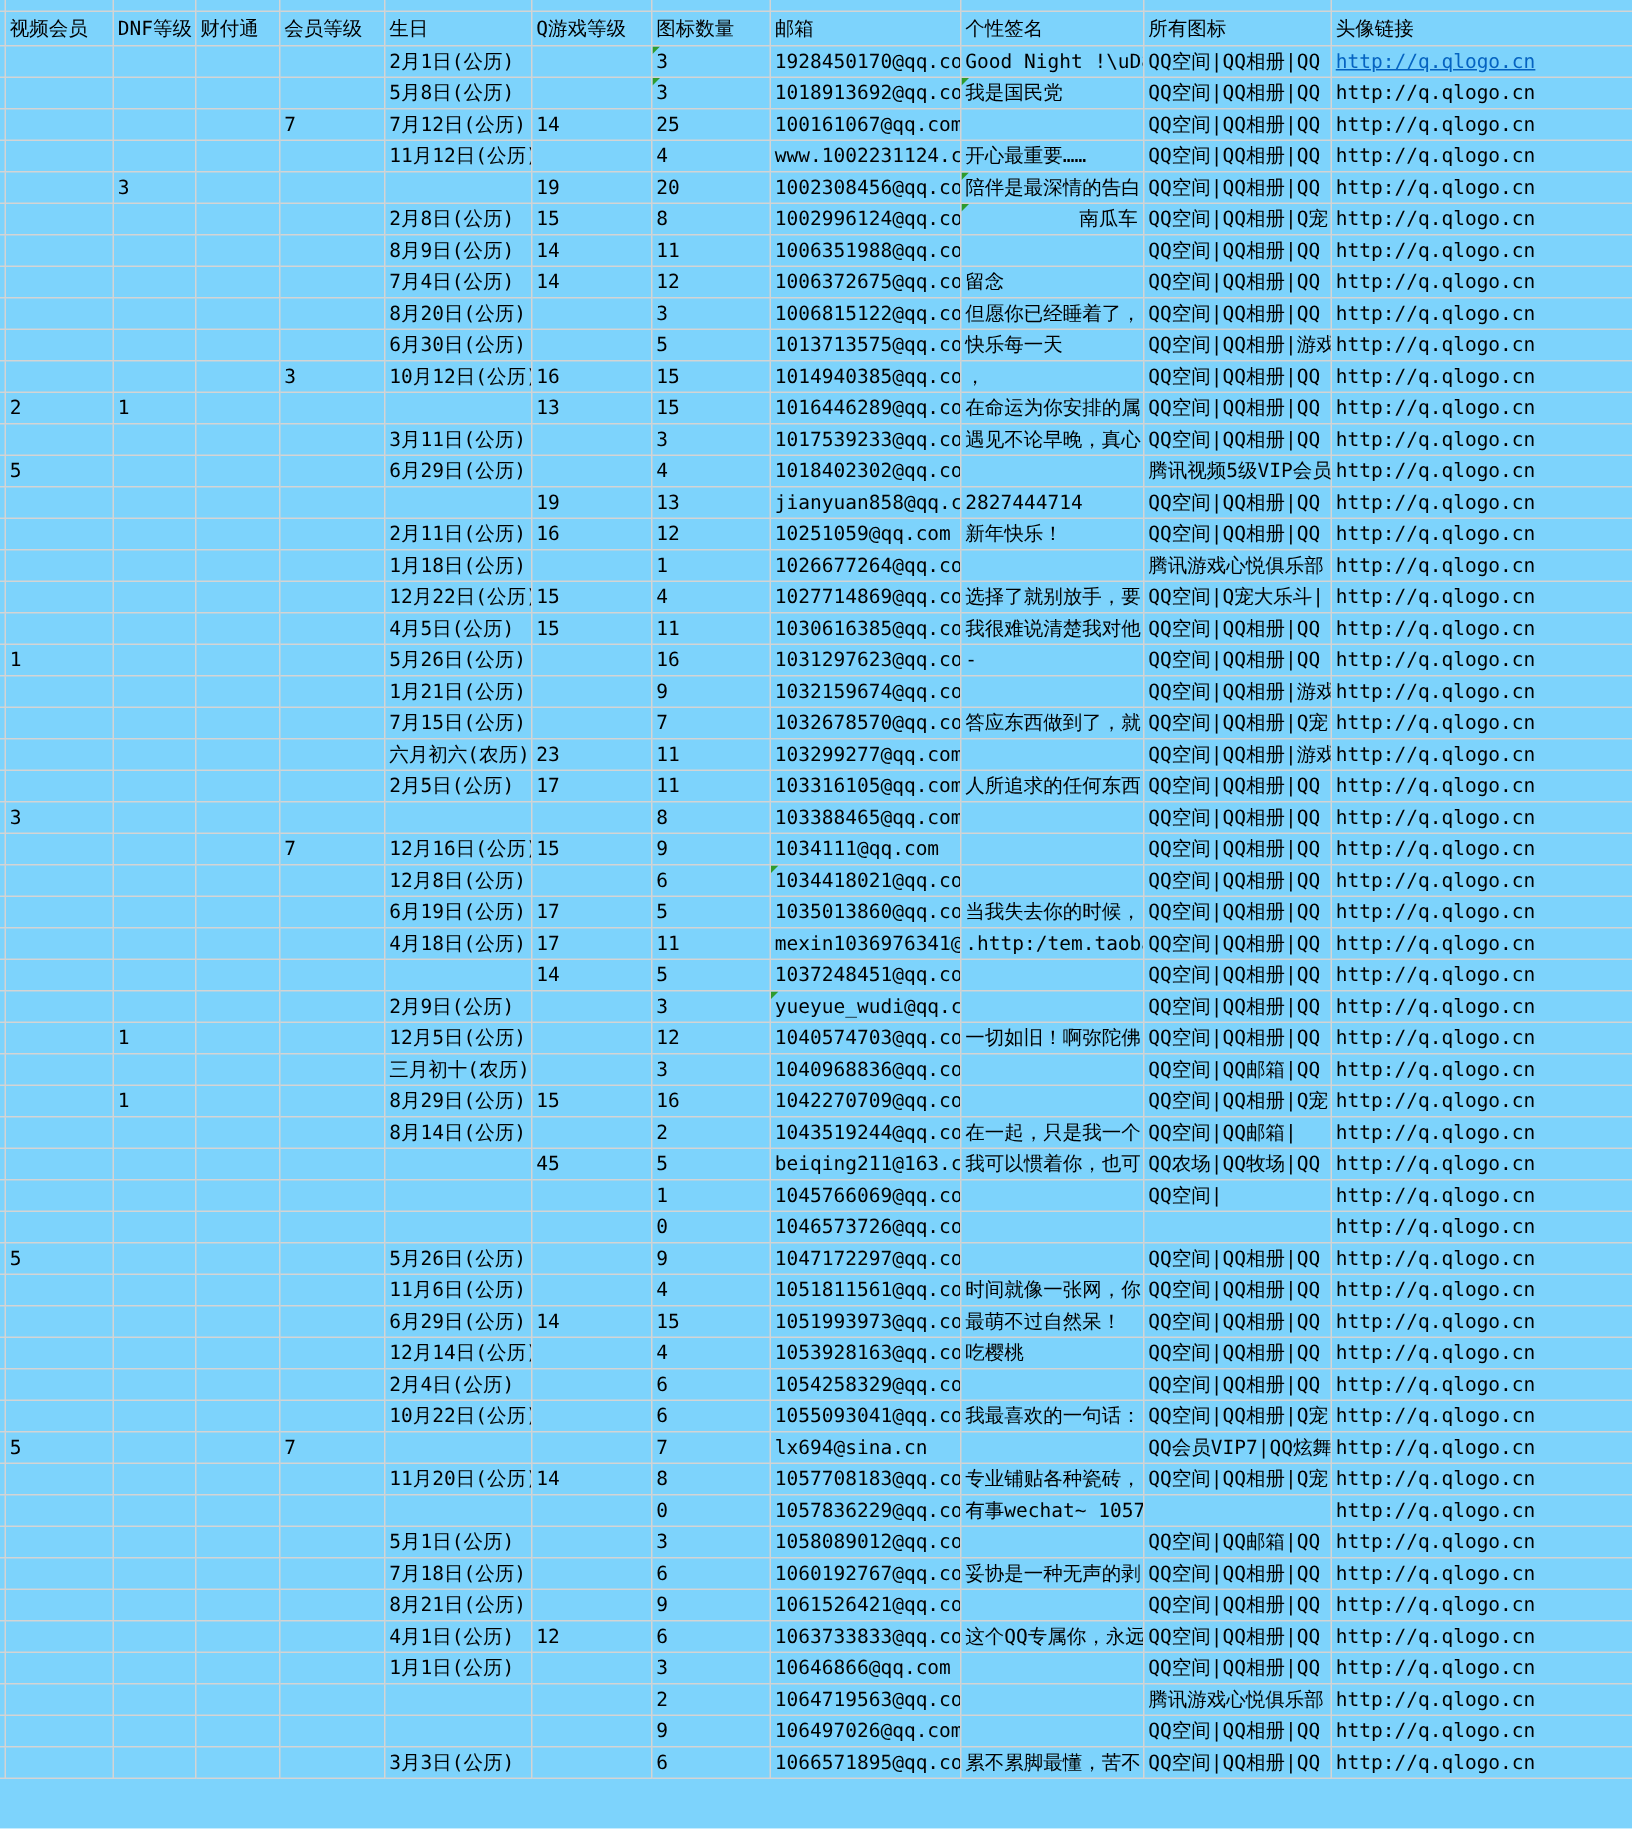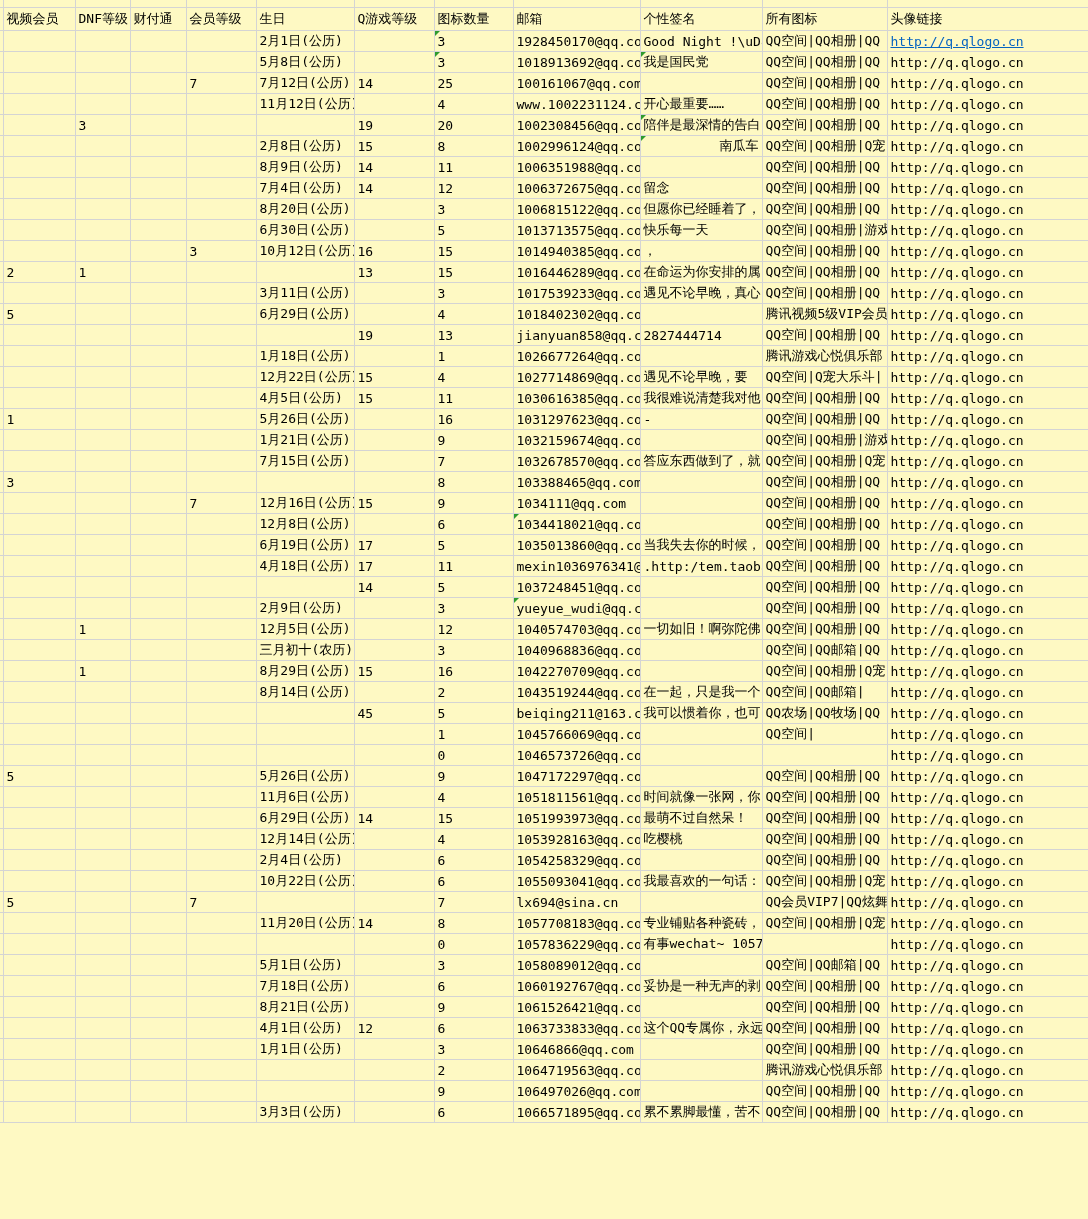--- a/index.html
+++ b/index.html
@@ -1,17 +1,17 @@
 <!DOCTYPE html>
 <html style="--link: #0563C1; --tri: #2e9b2e;"><head>
 <meta charset="utf-8">
 <style>
   html,body{margin:0;padding:0;background:#fff;}
   .sheet{
-    width:1088px;height:1219px;overflow:hidden;background:#fef9c3;position:relative;
+    width:1088px;height:1219px;overflow:hidden;background:#7dd3fc;position:relative;
     font-family:"DejaVu Sans Mono","DejaVu Sans",monospace;
   }
   table{border-collapse:collapse;table-layout:fixed;width:1088px;}
   td,th{
     border-right:1px solid #d4d4d4;
     border-bottom:1px solid #d4d4d4;
     padding:0 0 0 3px;
     font-size:13px;font-weight:normal;color:#000;
     white-space:nowrap;overflow:hidden;
     height:20px;text-align:left;vertical-align:middle;
@@ -284,39 +284,53 @@
           <td>2827444714</td>
           <td>QQ空间|QQ相册|QQ</td>
           <td>http://q.qlogo.cn</td>
         </tr>
         <tr>
           <td class="sliver"></td>
           <td></td>
           <td></td>
           <td></td>
           <td></td>
+          <td>2月11日(公历)</td>
+          <td>16</td>
+          <td>12</td>
+          <td>10251059@qq.com</td>
+          <td>新年快乐！</td>
+          <td>QQ空间|QQ相册|QQ</td>
+          <td>http://q.qlogo.cn</td>
+        </tr>
+        <tr>
+          <td class="sliver"></td>
+          <td></td>
+          <td></td>
+          <td></td>
+          <td></td>
           <td>1月18日(公历)</td>
           <td></td>
           <td>1</td>
           <td>1026677264@qq.com</td>
           <td></td>
           <td>腾讯游戏心悦俱乐部</td>
           <td>http://q.qlogo.cn</td>
         </tr>
         <tr>
           <td class="sliver"></td>
           <td></td>
           <td></td>
           <td></td>
           <td></td>
           <td>12月22日(公历)</td>
           <td>15</td>
           <td>4</td>
           <td>1027714869@qq.com</td>
-          <td>遇见不论早晚，要</td>
+          <td>选择了就别放手，要</td>
           <td>QQ空间|Q宠大乐斗|</td>
           <td>http://q.qlogo.cn</td>
         </tr>
         <tr>
           <td class="sliver"></td>
           <td></td>
           <td></td>
           <td></td>
           <td></td>
           <td>4月5日(公历)</td>
@@ -360,20 +374,48 @@
           <td></td>
           <td></td>
           <td></td>
           <td></td>
           <td>7月15日(公历)</td>
           <td></td>
           <td>7</td>
           <td>1032678570@qq.com</td>
           <td>答应东西做到了，就</td>
           <td>QQ空间|QQ相册|Q宠</td>
+          <td>http://q.qlogo.cn</td>
+        </tr>
+        <tr>
+          <td class="sliver"></td>
+          <td></td>
+          <td></td>
+          <td></td>
+          <td></td>
+          <td>六月初六(农历)</td>
+          <td>23</td>
+          <td>11</td>
+          <td>103299277@qq.com</td>
+          <td></td>
+          <td>QQ空间|QQ相册|游戏</td>
+          <td>http://q.qlogo.cn</td>
+        </tr>
+        <tr>
+          <td class="sliver"></td>
+          <td></td>
+          <td></td>
+          <td></td>
+          <td></td>
+          <td>2月5日(公历)</td>
+          <td>17</td>
+          <td>11</td>
+          <td>103316105@qq.com</td>
+          <td> 人所追求的任何东西</td>
+          <td>QQ空间|QQ相册|QQ</td>
           <td>http://q.qlogo.cn</td>
         </tr>
         <tr>
           <td class="sliver"></td>
           <td>3</td>
           <td></td>
           <td></td>
           <td></td>
           <td></td>
           <td></td>

